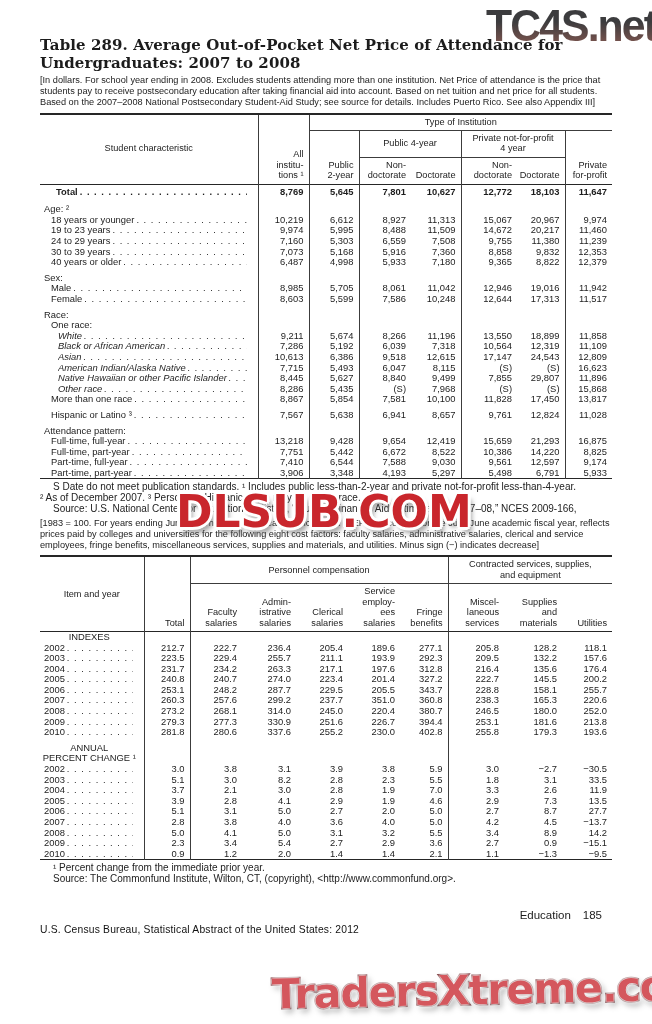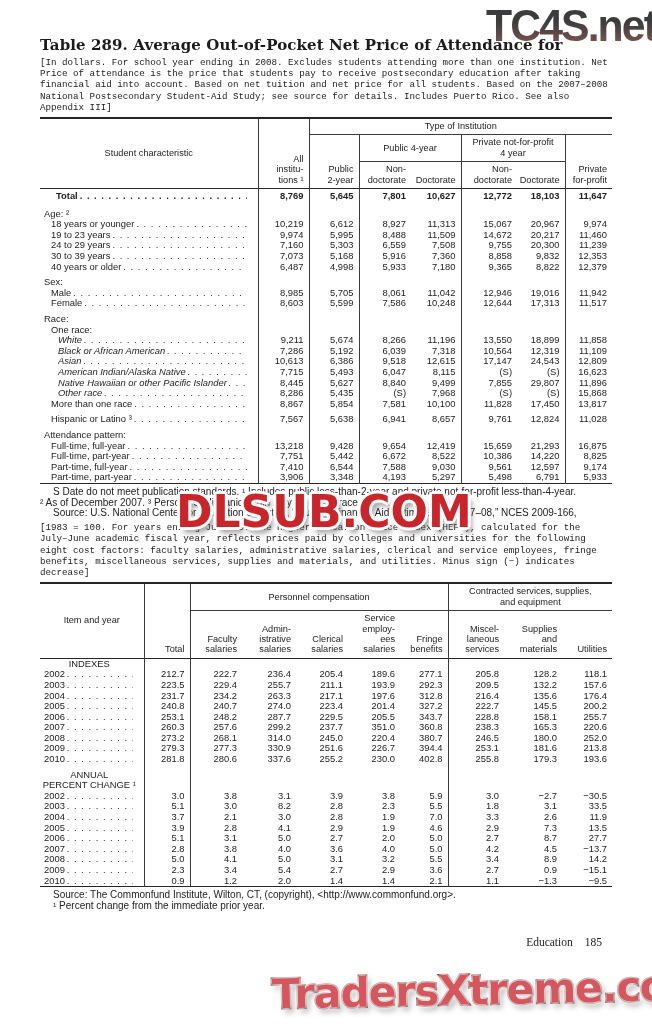--- a/index.html
+++ b/index.html
@@ -5,21 +5,21 @@
   html,body{margin:0;padding:0;background:#ffffff;}
   .page{position:relative;width:652px;height:1024px;background:#fff;overflow:hidden;
         font-family:"Liberation Sans",sans-serif;color:#1c1c1c;}
   .content{position:absolute;left:40px;top:0;width:572px;}
 
   
   .tbl-title{font-family:"DejaVu Serif","Liberation Serif",serif;font-weight:700;
              font-size:15px;line-height:18px;letter-spacing:.1px;}
   .t289-title{margin-top:36px;}
   .t290-title{margin-top:22px;}
-  .note{font-size:9.2px;line-height:11.2px;margin-top:3px;color:#222;font-family:Liberation Mono, monospace;}
+  .note{font-size:9.2px;line-height:11.2px;margin-top:3px;color:#222;}
 
   
   table{border-collapse:collapse;table-layout:fixed;width:572px;margin-top:4px;
         border-top:2px solid #262626;border-bottom:1.5px solid #262626;}
   thead{border-bottom:1.2px solid #262626;}
   th{font-weight:400;font-size:9.2px;line-height:10.4px;white-space:pre-line;
      vertical-align:bottom;padding:2px 5px 3px 2px;}
   th.ctr{text-align:center;vertical-align:middle;padding-right:2px;}
   th.rt{text-align:right;}
   th.grp{border-bottom:1px solid #3c3c3c;vertical-align:middle;}
@@ -42,21 +42,21 @@
   #t289 tbody td:nth-child(6),#t289 tbody td:nth-child(8){border-left:1px solid #3c3c3c;}
   #t290 tbody td:nth-child(2),#t290 tbody td:nth-child(3),
   #t290 tbody td:nth-child(8){border-left:1px solid #3c3c3c;}
 
   
   .fnotes{margin-top:3px;}
   .fnote{font-size:10px;line-height:10.8px;color:#222;}
   .fnote.ind{padding-left:13px;}
 
   
-  .footer-page{margin-top:24px;text-align:right;font-size:11.5px;padding-right:10px;font-family:Liberation Serif, serif;}
+  .footer-page{margin-top:24px;text-align:right;font-size:11.5px;padding-right:10px;}
   .footer-page .pgnum{margin-left:12px;}
   .footer-src{margin-top:3px;font-size:10.3px;letter-spacing:.2px;color:#111;}
 
   
   .wm{position:absolute;z-index:3;pointer-events:none;white-space:nowrap;}
   .wm-top{top:0px;right:-4px;font-size:45px;font-weight:700;letter-spacing:-2px;
           transform:scaleX(.95);transform-origin:right top;color:#4a4145;
           font-family:"Liberation Sans",sans-serif;}
   @supports (-webkit-background-clip:text){
     .wm-top{background:linear-gradient(180deg,#3c3c3e 42%,#8a5a52 95%);
@@ -79,20 +79,21 @@
 <div class="page">
 
   <div class="wm wm-top">TC4S.net</div>
   <div class="wm wm-mid">DLSUB.COM</div>
   <div class="wm wm-bot">TradersXtreme.com</div>
 
   <div class="content">
 
     <div class="tbl-title t289-title">
       <div>Table 289. Average Out-of-Pocket Net Price of Attendance for</div>
+      <div>Undergraduates: 2007 to 2008</div>
     </div>
     <div class="note">[In dollars. For school year ending in 2008. Excludes students attending more than one institution. Net Price of attendance is the price that students pay to receive postsecondary education after taking financial aid into account. Based on net tuition and net price for all students. Based on the 2007–2008 National Postsecondary Student-Aid Study; see source for details. Includes Puerto Rico. See also Appendix III]</div>
 
     <table id="t289">
       <colgroup>
         <col style="width:218px">
           <col style="width:51px">
           <col style="width:50px">
           <col style="width:52px">
         <col style="width:50px">
@@ -187,21 +188,21 @@
               <div class="lbl">
                 <span class="txt">24 to 29 years</span>
                 <span class="dots"></span>
               </div>
             </td>
             <td class="num">7,160</td>
             <td class="num">5,303</td>
             <td class="num">6,559</td>
             <td class="num">7,508</td>
             <td class="num">9,755</td>
-            <td class="num">20,300</td>
+            <td class="num">11,380</td>
             <td class="num">11,239</td>
           </tr>
           <tr class="data">
             <td class="stub ind1">
               <div class="lbl">
                 <span class="txt">30 to 39 years</span>
                 <span class="dots"></span>
               </div>
             </td>
             <td class="num">7,073</td>
@@ -861,22 +862,23 @@
             <td class="num">1.4</td>
             <td class="num">2.1</td>
             <td class="num">1.1</td>
             <td class="num">−1.3</td>
             <td class="num">−9.5</td>
           </tr>
         </tbody>
     </table>
 
     <div class="fnotes">
+      <div class="fnote ind">¹ Percent change from the immediate prior year.</div>
       <div class="fnote ind">Source: The Commonfund Institute, Wilton, CT, (copyright), &lt;http://www.commonfund.org&gt;.</div>
-      <div class="fnote ind">¹ Percent change from the immediate prior year.</div>
     </div>
 
     <div class="footer-page">
       <span>Education</span><span class="pgnum">185</span>
     </div>
+    <div class="footer-src">U.S. Census Bureau, Statistical Abstract of the United States: 2012</div>
 
   </div>
 </div>
 
 </body></html>

